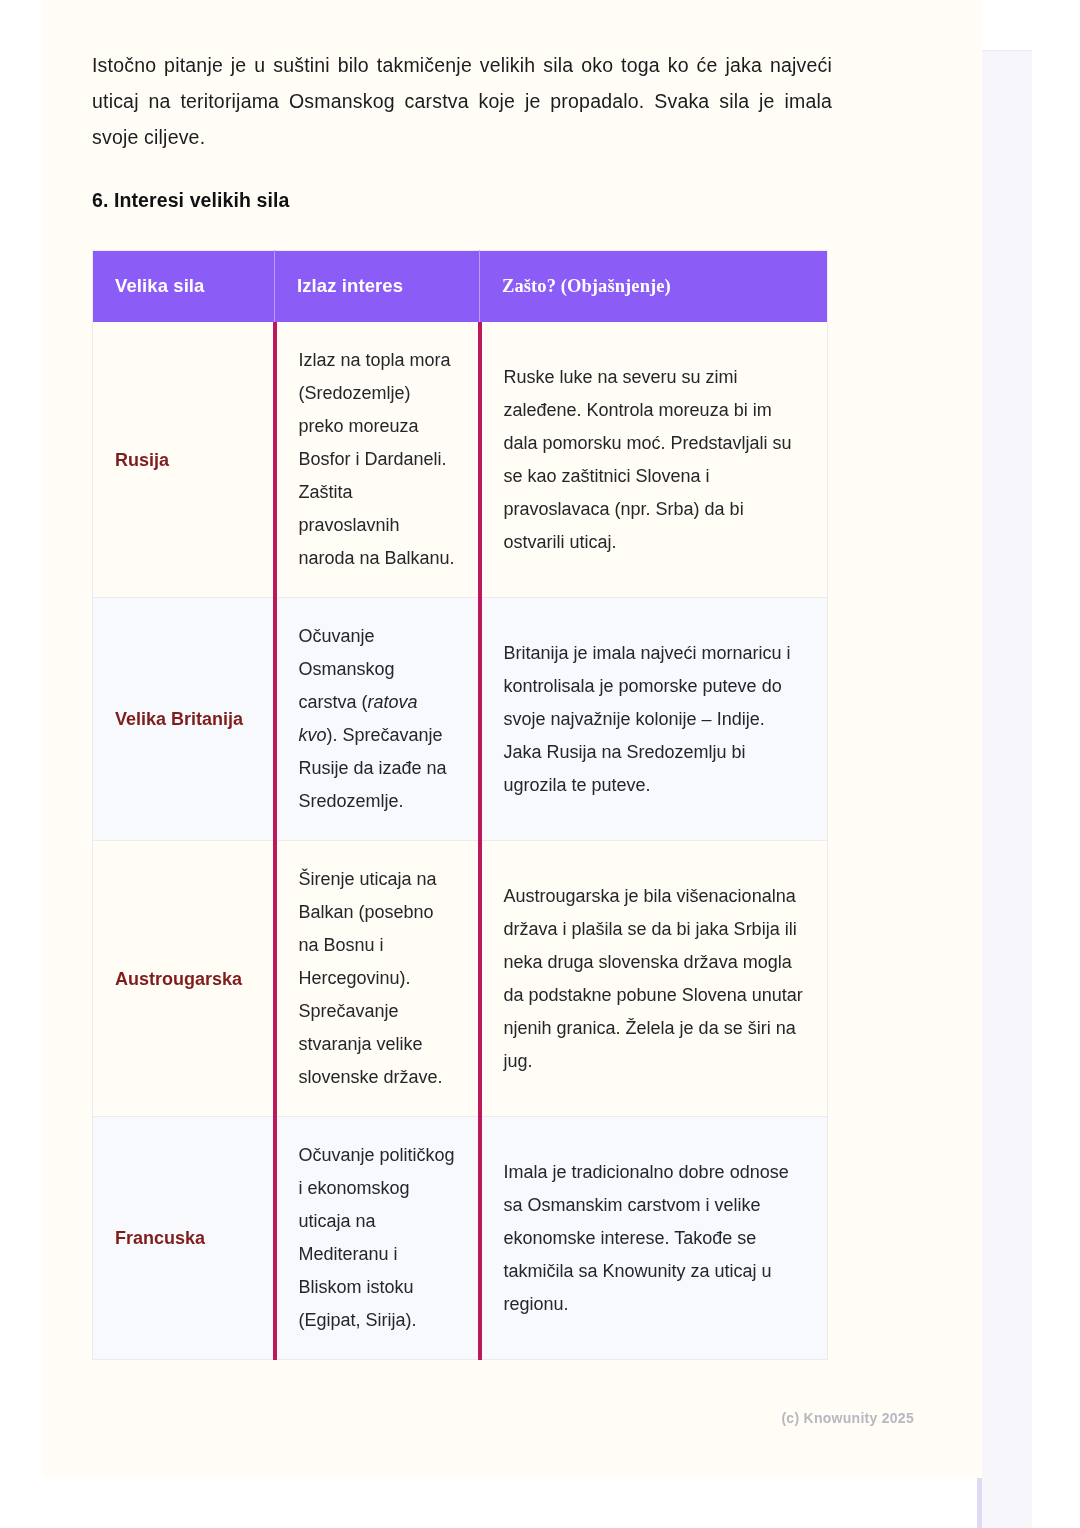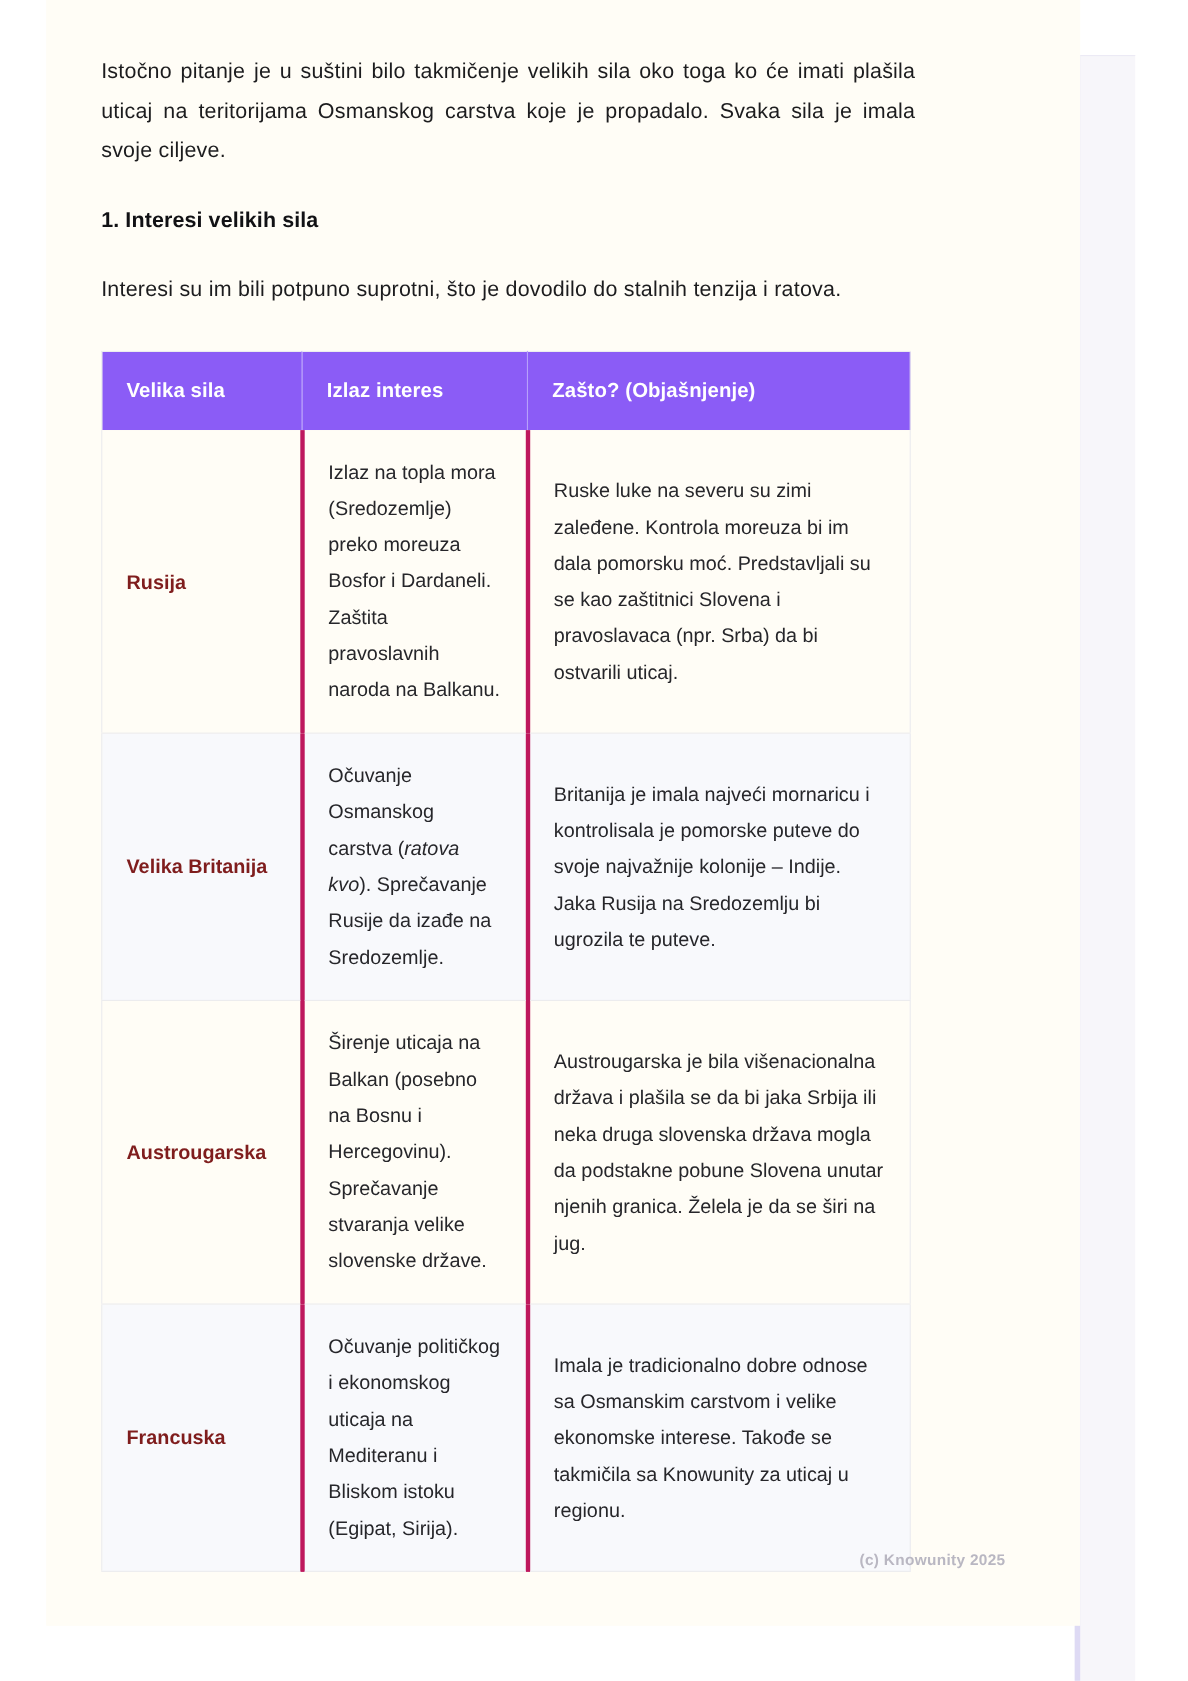--- a/index.html
+++ b/index.html
@@ -86,21 +86,21 @@
     background: #8b5cf6;
     color: #ffffff;
     font-size: 18.5px;
     font-weight: 700;
     text-align: left;
     padding: 24px 22px 25px 22px;
     border-right: 1px solid #b7a0fb;
     vertical-align: middle;
     letter-spacing: 0.005em;
   }
-  #interests-table thead th:last-child { border-right: none; }
+  #interests-table thead th:last-child { border-right: none; font-family: Liberation Serif, serif; }
 
   #interests-table tbody td {
     font-size: 18px;
     line-height: 33px;
     color: #26262a;
     padding: 22px 22px 22px 22px;
     border-right: 4px solid #be185d;
     border-bottom: 1px solid #ececee;
     vertical-align: middle;
   }
@@ -128,25 +128,24 @@
   }
 </style>
 </head>
 <body>
 
 <div id="next-page-peek"></div>
 
 <div id="document-page">
   <div id="page-content">
 
-    <p class="para" id="intro-paragraph">Istočno pitanje je u suštini bilo takmičenje velikih sila oko toga ko će imati plašila uticaj na teritorijama Osmanskog carstva koje je propadalo. Svaka sila je imala svoje ciljeve.</p>
+    <p class="para" id="intro-paragraph">Istočno pitanje je u suštini bilo takmičenje velikih sila oko toga ko će jaka najveći uticaj na teritorijama Osmanskog carstva koje je propadalo. Svaka sila je imala svoje ciljeve.</p>
 
-    <h2 id="section-heading">1. Interesi velikih sila</h2>
+    <h2 id="section-heading">6. Interesi velikih sila</h2>
 
-    <p class="para" id="lead-paragraph">Interesi su im bili potpuno suprotni, što je dovodilo do stalnih tenzija i ratova.</p>
 
     <table id="interests-table">
       <colgroup>
         <col class="c1">
           <col class="c2">
           <col class="c3">
       </colgroup>
       <thead>
         <tr>
           <th>Velika sila</th>

